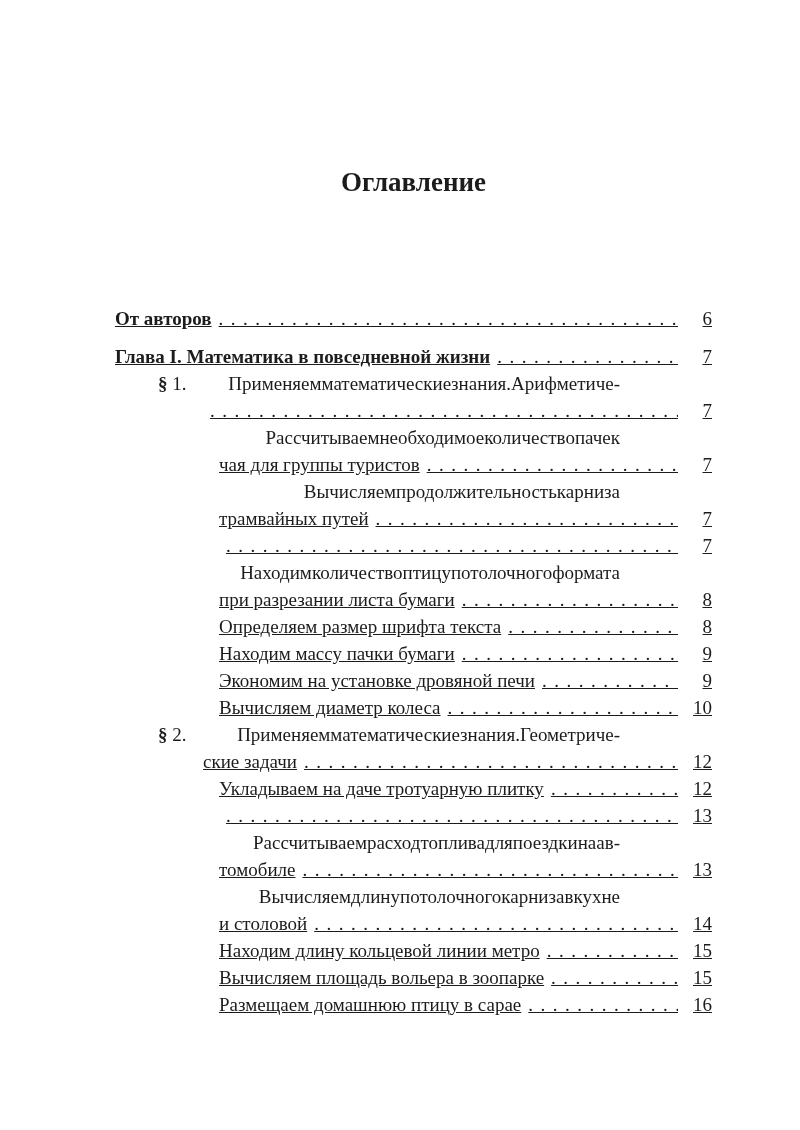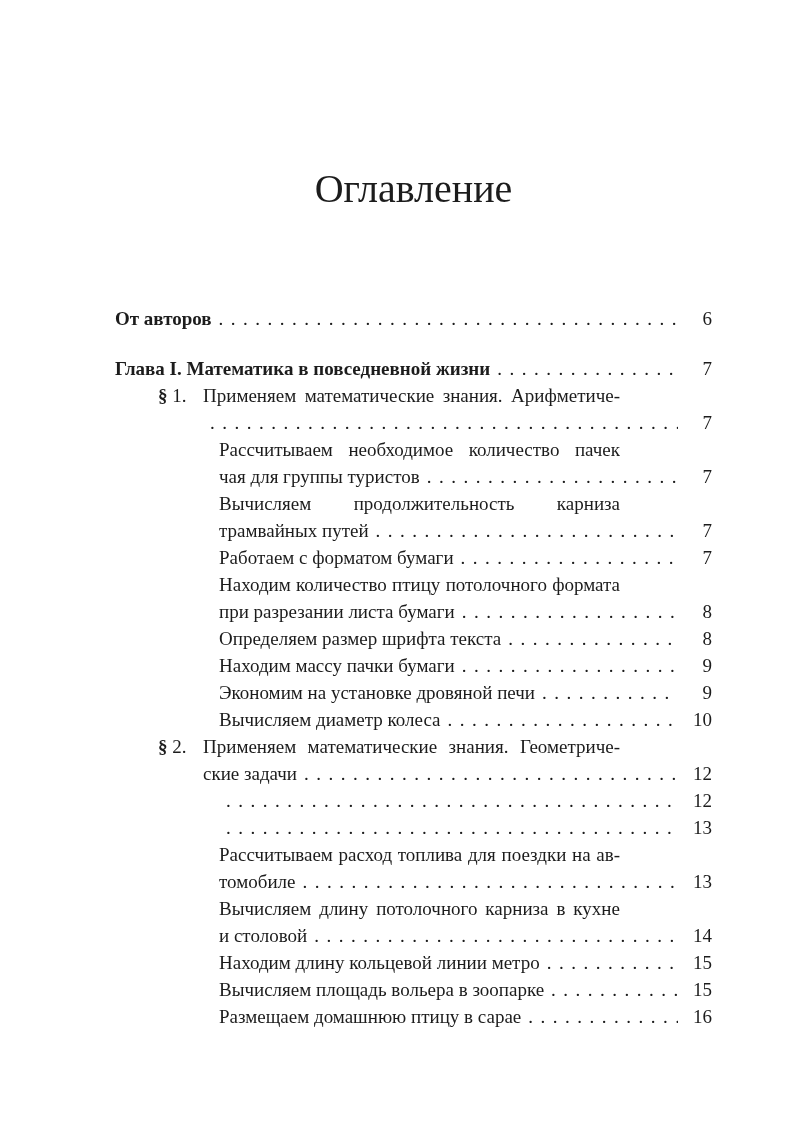--- a/index.html
+++ b/index.html
@@ -13,46 +13,46 @@
     font-size: 19px;
     line-height: 27px;
     overflow: hidden;
   }
   .title {
     position: absolute;
     top: 169px;
     left: 115px;
     width: 597px;
     text-align: center;
-    font-weight: 400;
-    font-size: 40px;
+    font-weight: 700;
+    font-size: 27px;
     line-height: 1;
   }
   .toc {
     position: absolute;
     left: 115px;
     top: 305px;
     width: 597px;
   }
   .entry { position: relative; }
   .entry.lvl1 { padding-left: 88px; }
   .entry.lvl2 { padding-left: 104px; }
-  .entry.gap { margin-top: 23px; }
+  .entry.gap { margin-top: 11px; }
   .marker { position: absolute; left: 43px; top: 0; }
   .marker b { font-weight: 700; }
   
   .jline {
     display: flex;
-    justify-content: space-between;
+    justify-content: flex-end;
     flex-wrap: nowrap;
     margin-right: 92px;
   }
   .jline span { white-space: nowrap; }
   
-  .fline { display: flex; align-items: baseline; }
+  .fline { display: flex; align-items: baseline; text-decoration: underline; }
   .fline .txt { white-space: nowrap; }
   .fline .txt.b { font-weight: 700; }
   .leader {
     flex: 1 1 auto;
     overflow: hidden;
     white-space: nowrap;
     padding-left: 7px;
   }
   .leader::after {
     content: "........................................................................";
@@ -117,21 +117,20 @@
           <span>карниза</span>
         </div>
         <div class="fline">
           <span class="txt">трамвайных путей</span>
           <span class="leader"></span>
           <span class="pnum">7</span>
         </div>
       </div>
       <div class="entry lvl2">
         <div class="fline">
-          <span class="txt">Работаем с форматом бумаги</span>
           <span class="leader"></span>
           <span class="pnum">7</span>
         </div>
       </div>
       <div class="entry lvl2">
         <div class="jline">
           <span>Находим</span>
           <span>количество</span>
           <span>птицу</span>
           <span>потолочного</span>
@@ -180,20 +179,21 @@
           <span>Геометриче-</span>
         </div>
         <div class="fline">
           <span class="txt">ские задачи</span>
           <span class="leader"></span>
           <span class="pnum">12</span>
         </div>
       </div>
       <div class="entry lvl2">
         <div class="fline">
+          <span class="txt">Укладываем на даче тротуарную плитку</span>
           <span class="leader"></span>
           <span class="pnum">12</span>
         </div>
       </div>
       <div class="entry lvl2">
         <div class="fline">
           <span class="leader"></span>
           <span class="pnum">13</span>
         </div>
       </div>

